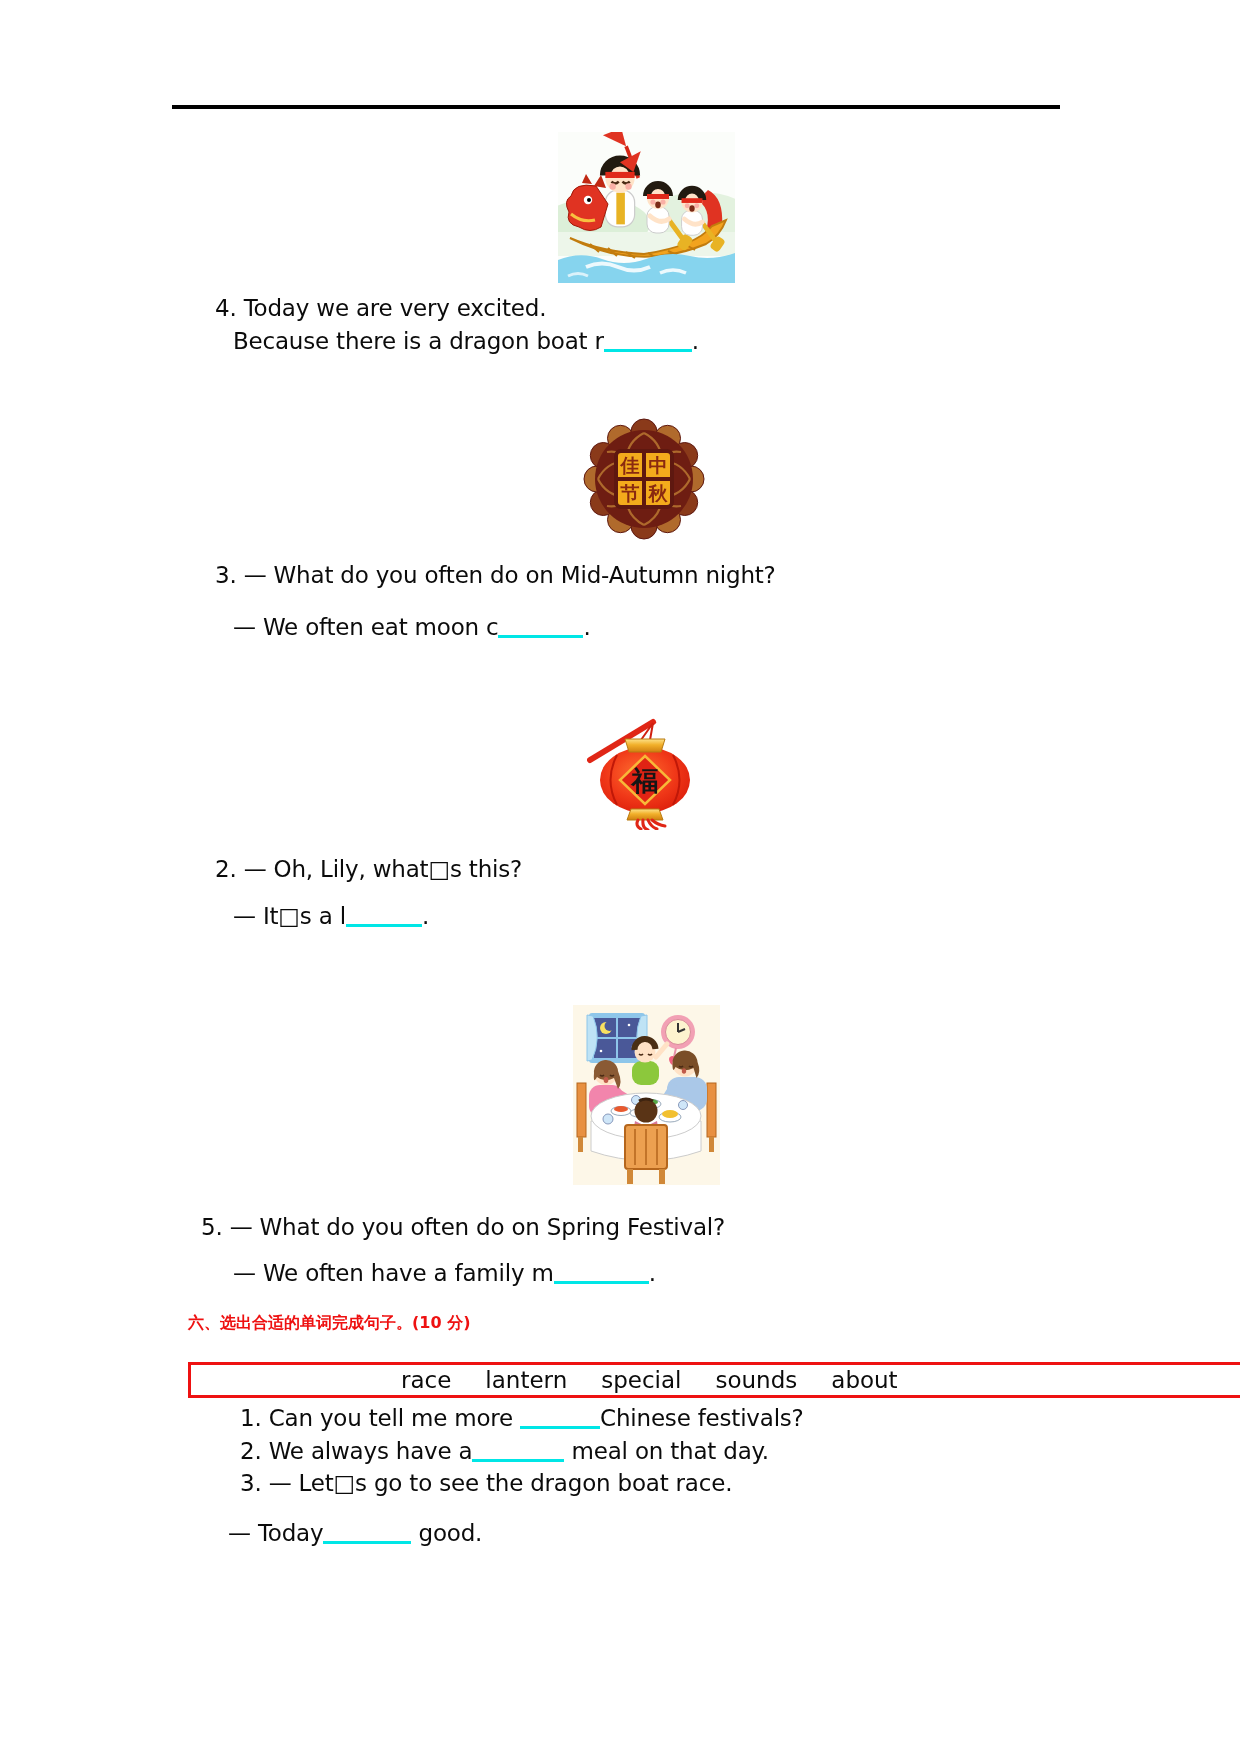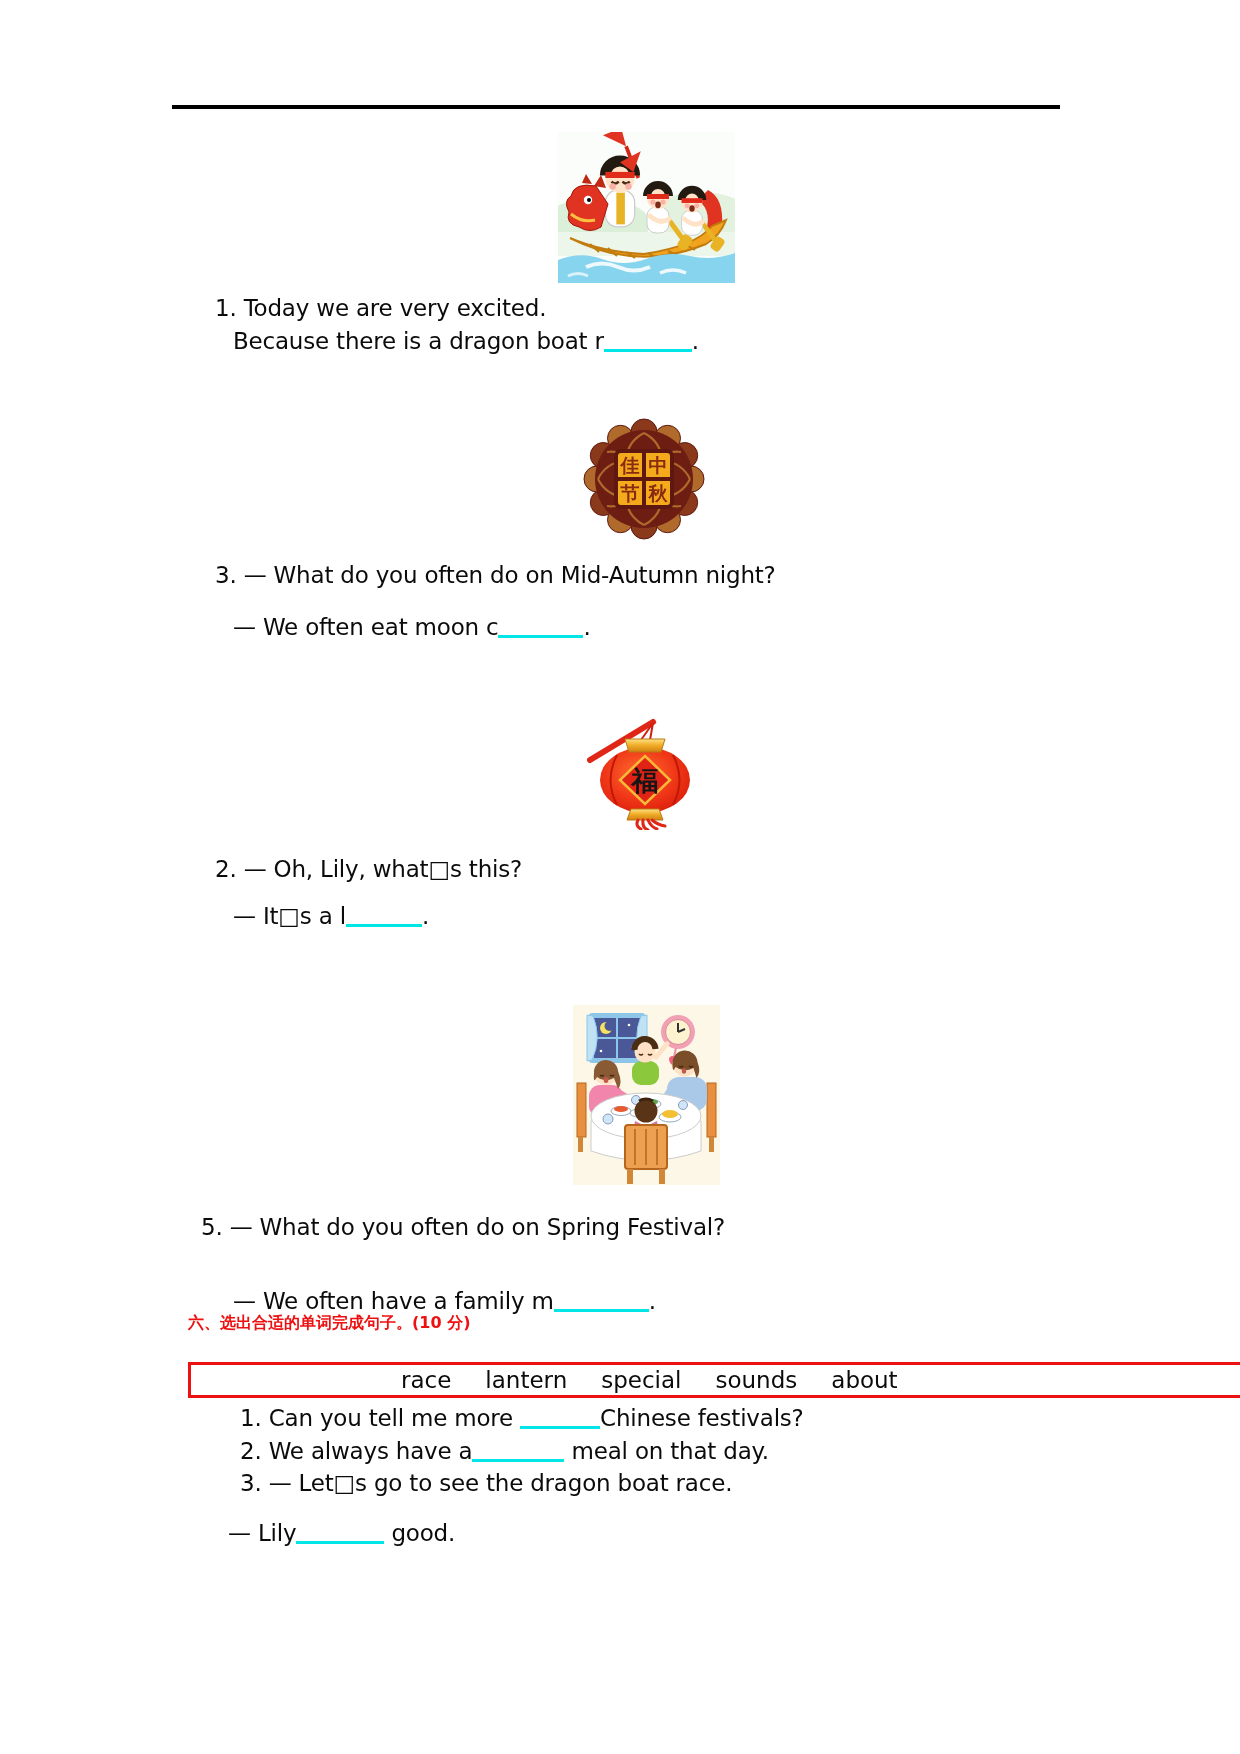--- a/index.html
+++ b/index.html
@@ -72,21 +72,21 @@
     <circle cx="22" cy="20" r="4.2" fill="#ffffff"></circle>
       <circle cx="23" cy="20" r="2" fill="#000000"></circle>
     <path d="M5,34 q11,9 24,6" stroke="#f8c040" stroke-width="3" fill="none"></path>
   </g>
   <path d="M0,128 Q22,119 44,127 T88,127 T132,124 T177,121 L177,151 L0,151 Z" fill="#86d4ee"></path>
   <path d="M28,135 q16,-7 32,0 q16,7 32,0" stroke="#ffffff" stroke-width="4" fill="none" opacity="0.85"></path>
   <path d="M102,141 q13,-6 26,0" stroke="#ffffff" stroke-width="3.5" fill="none" opacity="0.85"></path>
   <path d="M10,144 q10,-5 20,0" stroke="#ffffff" stroke-width="3" fill="none" opacity="0.7"></path>
 </svg>
 
-<div class="abs line" style="left:215px;top:295px;">1. Today we are very excited.</div>
+<div class="abs line" style="left:215px;top:295px;">4. Today we are very excited.</div>
 <div class="abs line" style="left:233px;top:328px;text-align:center;">
   <span>Because there is a dragon boat r</span><span class="blank" style="width:88px;"></span><span>.</span>
 </div>
 
 <svg class="abs" style="left:583px;top:418px;" width="122" height="122" viewBox="0 0 122 122">
   <g stroke="#5e1810" stroke-width="1">
     <circle cx="108" cy="61" r="13" fill="#b06a2c"></circle>
       <circle cx="101.7" cy="84.5" r="13" fill="#8a3a1a"></circle>
     <circle cx="84.5" cy="101.7" r="13" fill="#b06a2c"></circle>
       <circle cx="61" cy="108" r="13" fill="#8a3a1a"></circle>
@@ -239,21 +239,21 @@
     <line x1="73" y1="124" x2="73" y2="160" stroke="#b5661c" stroke-width="1.5"></line>
     <line x1="84" y1="124" x2="84" y2="160" stroke="#b5661c" stroke-width="1.5"></line>
     <rect x="54" y="164" width="6" height="15" fill="#d08838"></rect>
     <rect x="86" y="164" width="6" height="15" fill="#d08838"></rect>
   </g>
   <rect x="5" y="132" width="5" height="15" fill="#d08838"></rect>
   <rect x="136" y="132" width="5" height="15" fill="#d08838"></rect>
 </svg>
 
 <div class="abs line" style="left:201px;top:1214px;">5. — What do you often do on Spring Festival?</div>
-<div class="abs line" style="left:233px;top:1260px;margin-top:28px;">
+<div class="abs line" style="left:233px;top:1260px;">
   <span>— We often have a family m</span><span class="blank" style="width:95px;"></span><span>.</span>
 </div>
 
 <div class="abs sec-title" style="left:188px;top:1313px;">六、选出合适的单词完成句子。(10 分)</div>
 
 <div class="abs wordbox" style="left:188px;top:1362px;width:859px;">
   <span>race</span>
   <span>lantern</span>
   <span>special</span>
   <span>sounds</span>
@@ -264,14 +264,14 @@
   <span>1. Can you tell me more </span><span class="blank" style="width:80px;"></span><span>Chinese festivals?</span>
 </div>
 
 <div class="abs line" style="left:240px;top:1438px;">
   <span>2. We always have a</span><span class="blank" style="width:92px;"></span><span> meal on that day.</span>
 </div>
 
 <div class="abs line" style="left:240px;top:1470px;">3. — Let□s go to see the dragon boat race.</div>
 
 <div class="abs line" style="left:228px;top:1520px;">
-  <span>— Lily</span><span class="blank" style="width:88px;"></span><span> good.</span>
+  <span>— Today</span><span class="blank" style="width:88px;"></span><span> good.</span>
 </div>
 
 </body></html>

